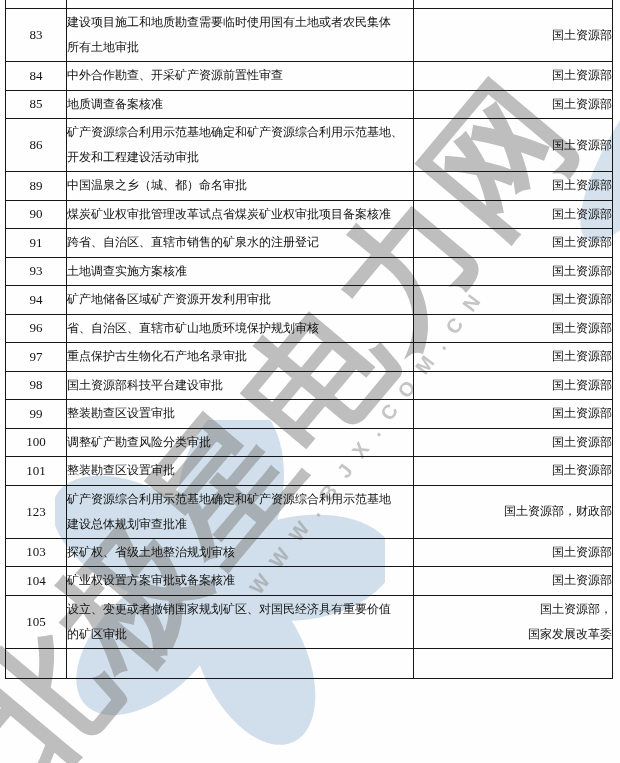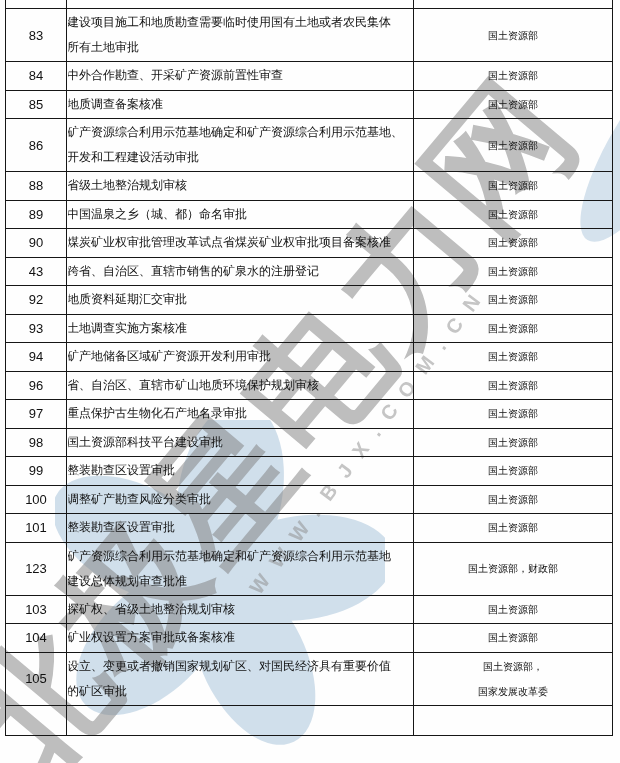--- a/index.html
+++ b/index.html
@@ -63,32 +63,31 @@
   table.approval td {
     border: 1.5px solid #161616;
     padding: 0;
     color: #111;
     vertical-align: middle;
     overflow: hidden;
   }
   td.c-no {
     text-align: center;
     font-size: 13px;
-    font-family: Liberation Sans, sans-serif;
+    font-family: Liberation Serif, serif;
   }
   td.c-item {
     font-size: 12px;
     padding: 2px 4px 2px 7px;
     line-height: 25px;
     white-space: pre-line;
-    border-radius: 14px;
   }
   td.c-dept {
-    text-align: center;
-    font-size: 10px;
+    text-align: right;
+    font-size: 12px;
     line-height: 25px;
     white-space: pre-line;
   }
   tr.single { height: 28.5px; }
   tr.double { height: 53px; }
   tr.spacer { height: 30px; }
 </style>
 </head>
 <body>
 
@@ -141,42 +140,32 @@
             <td class="c-item">地质调查备案核准</td>
             <td class="c-dept">国土资源部</td>
           </tr>
           <tr class="double">
             <td class="c-no">86</td>
             <td class="c-item">矿产资源综合利用示范基地确定和矿产资源综合利用示范基地、
 开发和工程建设活动审批</td>
             <td class="c-dept">国土资源部</td>
           </tr>
           <tr class="single">
-            <td class="c-no">88</td>
-            <td class="c-item">省级土地整治规划审核</td>
-            <td class="c-dept">国土资源部</td>
-          </tr>
-          <tr class="single">
             <td class="c-no">89</td>
             <td class="c-item">中国温泉之乡（城、都）命名审批</td>
             <td class="c-dept">国土资源部</td>
           </tr>
           <tr class="single">
             <td class="c-no">90</td>
             <td class="c-item">煤炭矿业权审批管理改革试点省煤炭矿业权审批项目备案核准</td>
             <td class="c-dept">国土资源部</td>
           </tr>
           <tr class="single">
-            <td class="c-no">43</td>
+            <td class="c-no">91</td>
             <td class="c-item">跨省、自治区、直辖市销售的矿泉水的注册登记</td>
-            <td class="c-dept">国土资源部</td>
-          </tr>
-          <tr class="single">
-            <td class="c-no">92</td>
-            <td class="c-item">地质资料延期汇交审批</td>
             <td class="c-dept">国土资源部</td>
           </tr>
           <tr class="single">
             <td class="c-no">93</td>
             <td class="c-item">土地调查实施方案核准</td>
             <td class="c-dept">国土资源部</td>
           </tr>
           <tr class="single">
             <td class="c-no">94</td>
             <td class="c-item">矿产地储备区域矿产资源开发利用审批</td>

